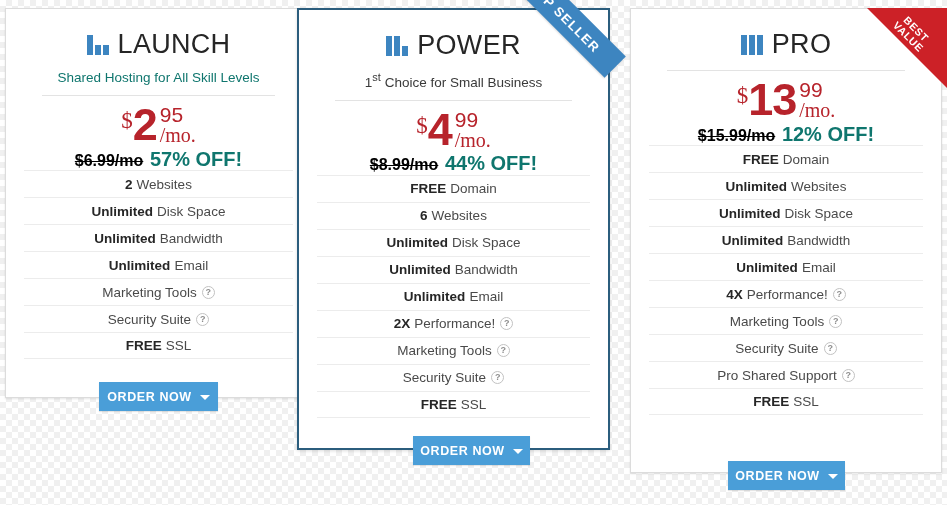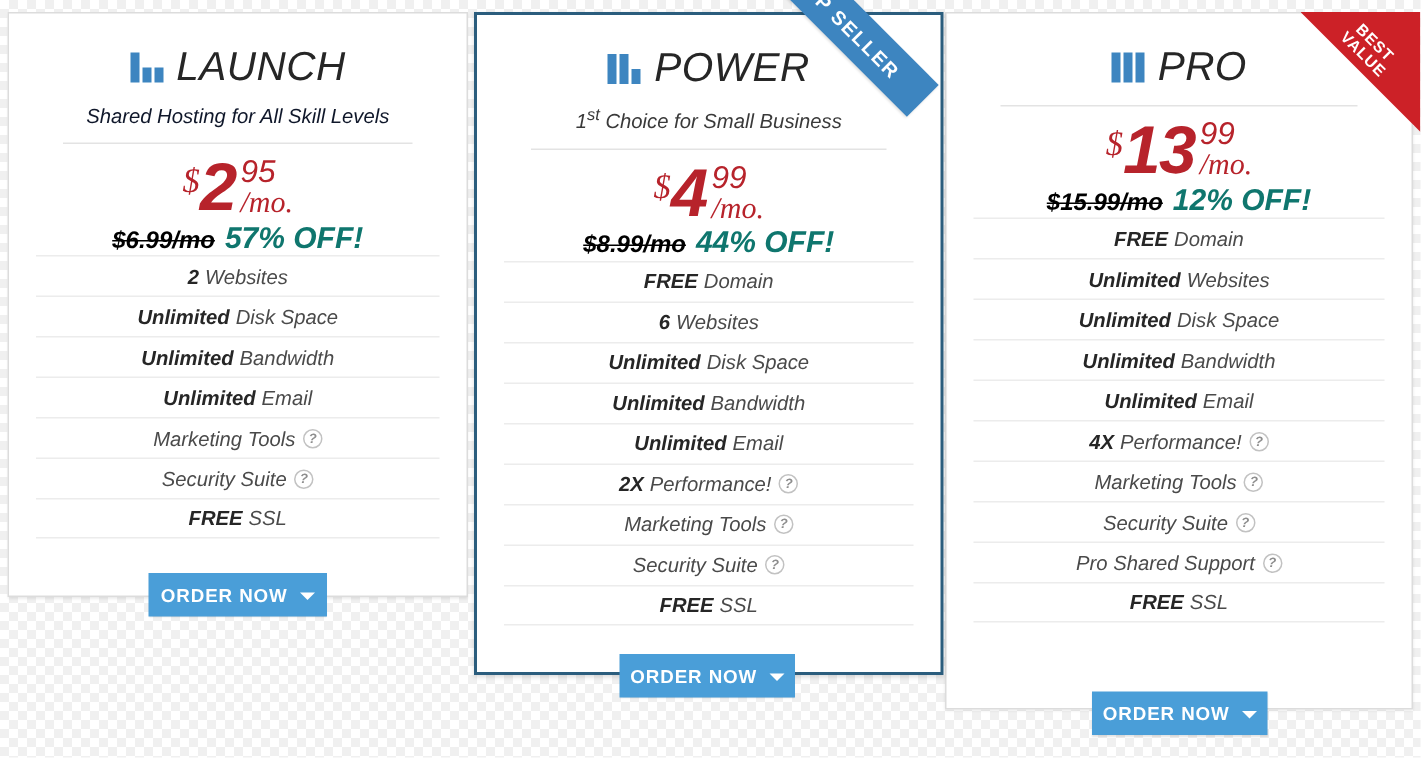--- a/index.html
+++ b/index.html
@@ -27,42 +27,41 @@
     top: 0;
     width: 947px;
     height: 505px;
   }
 
   
   .card {
     position: absolute;
     background: #ffffff;
     overflow: visible;
-    font-style: italic;
   }
 
   .card-inner {
     position: relative;
     width: 100%;
     height: 100%;
     overflow: hidden;
     padding: 0 18px;
   }
 
   .card-launch {
     left: 5px;
     top: 8px;
     width: 307px;
     height: 390px;
     border: 1px solid #dcdcdc;
     box-shadow: 0 1px 2px rgba(0,0,0,0.10);
   }
 
   .card-power {
-    left: 316px;
+    left: 297px;
     top: 8px;
     width: 313px;
     height: 442px;
     border: 2px solid #2b5d7d;
     box-shadow: 0 1px 3px rgba(0,0,0,0.14);
     z-index: 5;
   }
 
   .card-pro {
     left: 630px;
@@ -105,21 +104,21 @@
     font-size: 27px;
     color: #262626;
     letter-spacing: 0.3px;
     font-weight: 400;
     line-height: 1;
   }
 
   .plan-tagline {
     margin-top: 9px;
     font-size: 13.5px;
-    color: #0f172a;
+    color: #0f766e;
     line-height: 1.2;
   }
   .plan-tagline sup {
     font-size: 11px;
     vertical-align: super;
     text-align: center;
   }
   .tagline-dark { color: #3a3a3a; }
 
   .head-rule {

